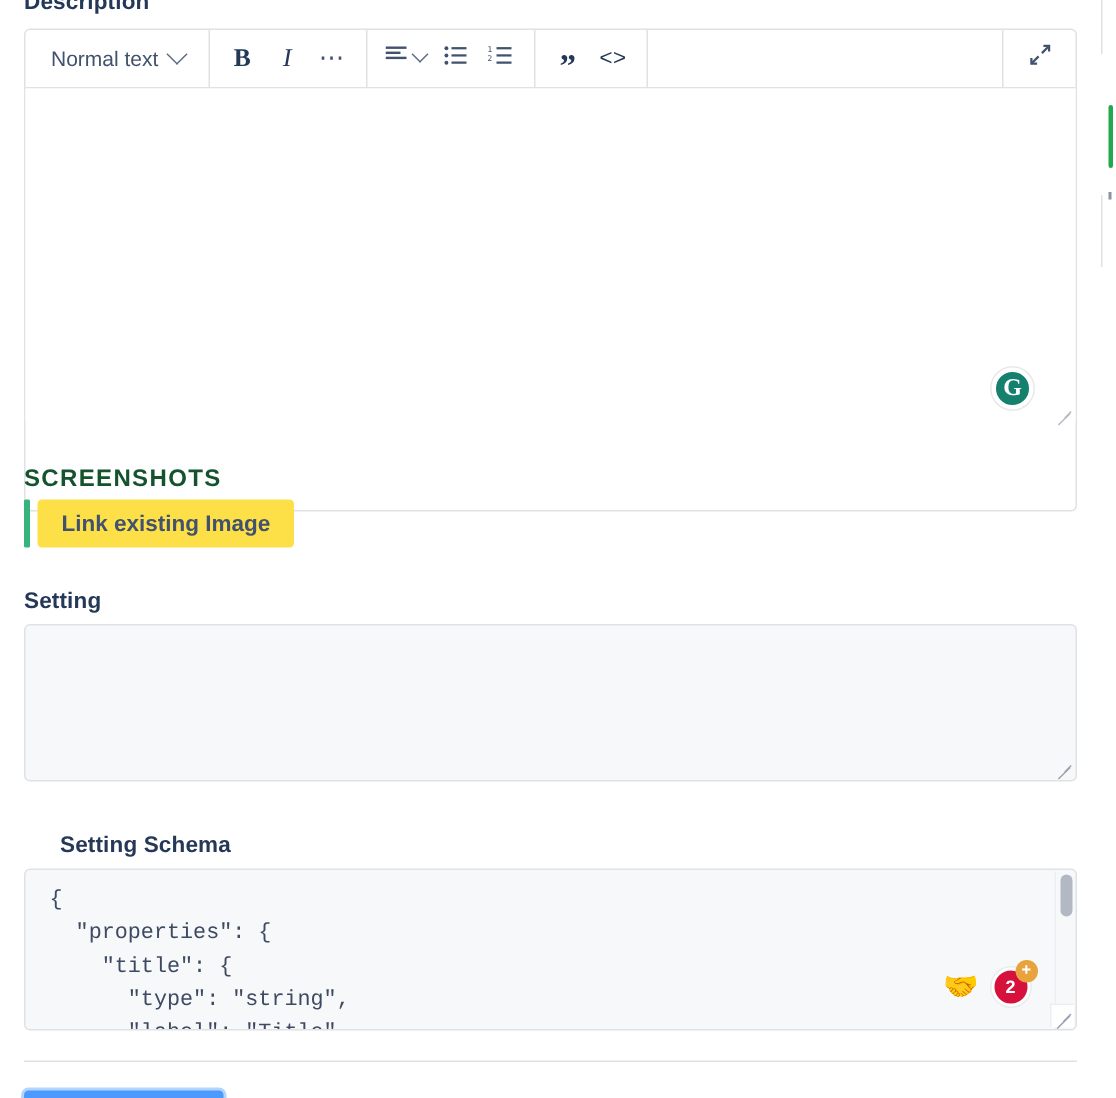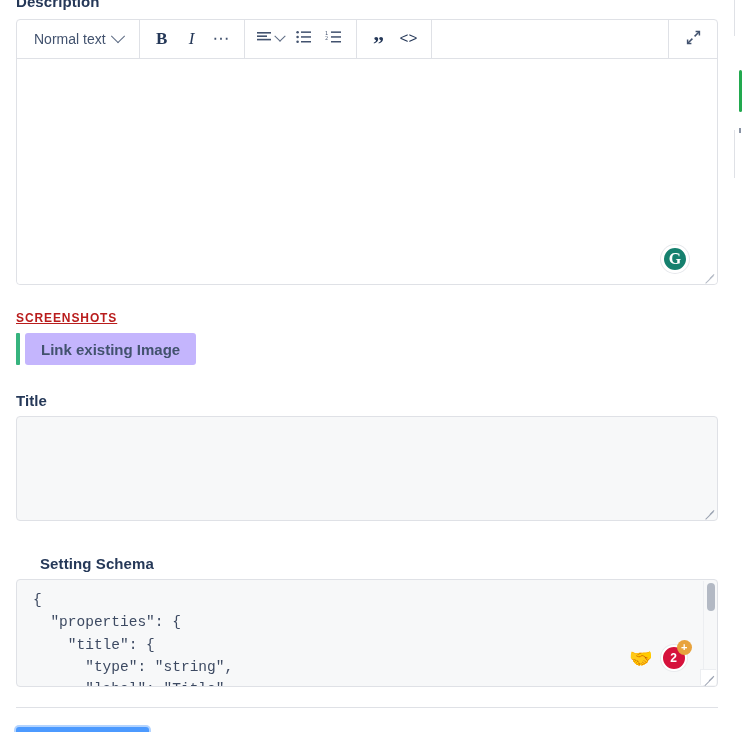--- a/index.html
+++ b/index.html
@@ -18,35 +18,34 @@
 
   
   .field-label {
     font-size: 15px;
     font-weight: 700;
     color: #253858;
     letter-spacing: .1px;
     line-height: 18px;
   }
   .section-caption {
-    font-size: 12px;
+    font-size: 16px;
     font-weight: 700;
-    color: #b91c1c;
+    color: #14532d;
     letter-spacing: .9px;
     text-transform: uppercase;
-    text-decoration: underline;
   }
 
   
   .desc-label { position: absolute; left: 16px; top: -7px; }
 
   .editor {
     position: absolute;
     left: 16px; top: 19px;
-    width: 702px; height: 266px;
+    width: 702px; height: 322px;
     border: 1px solid #dfe1e6;
     border-radius: 4px;
     background: #ffffff;
   }
   .toolbar {
     display: flex;
     align-items: stretch;
     height: 39px;
     border-bottom: 1px solid #dfe1e6;
   }
@@ -127,21 +126,21 @@
     margin-left: 19px;
     display: flex; align-items: center; padding: 0 17px;
     background: #f3fbf6; color: #2abb5c;
     font-size: 15px; font-weight: 700;
     border: none; border-radius: 3px; cursor: pointer;
     font-family: "Liberation Sans", sans-serif;
   }
   .btn-link {
     margin-left: 5px;
     display: flex; align-items: center; padding: 0 16px;
-    background: #c4b5fd; color: #42526e;
+    background: #fde047; color: #42526e;
     font-size: 15px; font-weight: 700;
     border: none; border-radius: 3px; cursor: pointer;
     font-family: "Liberation Sans", sans-serif;
   }
 
   
   .config-label { position: absolute; left: 16px; top: 392px; }
   .config-box {
     position: absolute; left: 16px; top: 416px;
     width: 702px; height: 105px;
@@ -364,21 +363,21 @@
     </div>
   </div>
 
   <div class="section-caption ss-caption">SCREENSHOTS</div>
 
   <div class="ss-row">
     <div class="green-bar"></div>
     <button class="btn-link">Link existing Image</button>
   </div>
 
-  <div class="field-label config-label">Title</div>
+  <div class="field-label config-label">Setting</div>
   <div class="config-box">
     <div class="config-resize"></div>
   </div>
 
   <div class="field-label schema-label">Setting Schema</div>
 
   <div class="schema-box">
     <pre class="schema-code">{
   "properties": {
     "title": {

